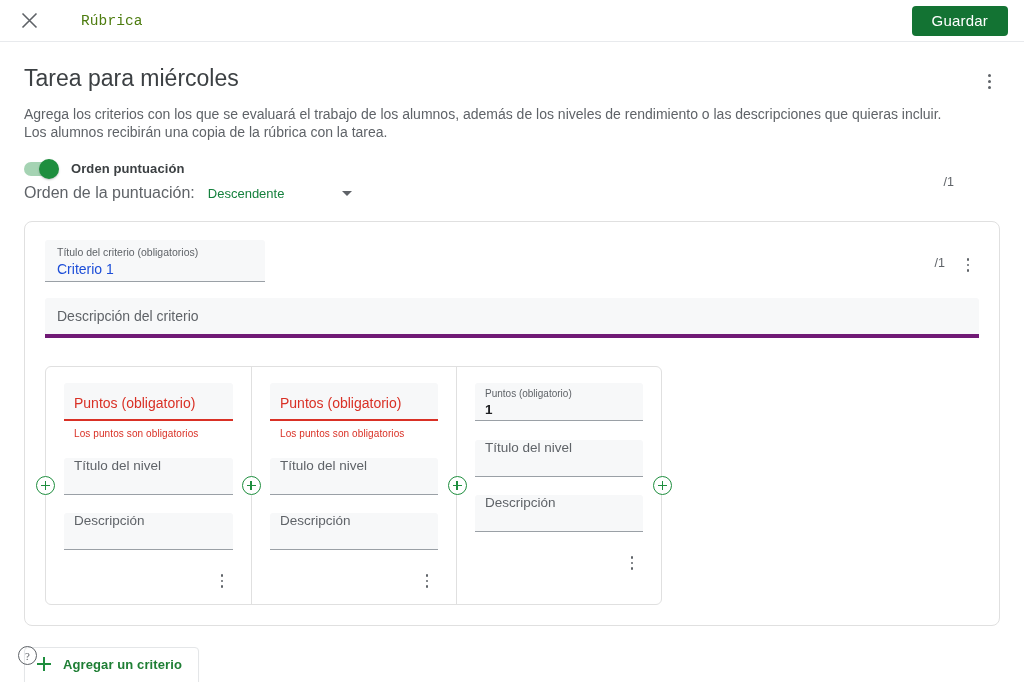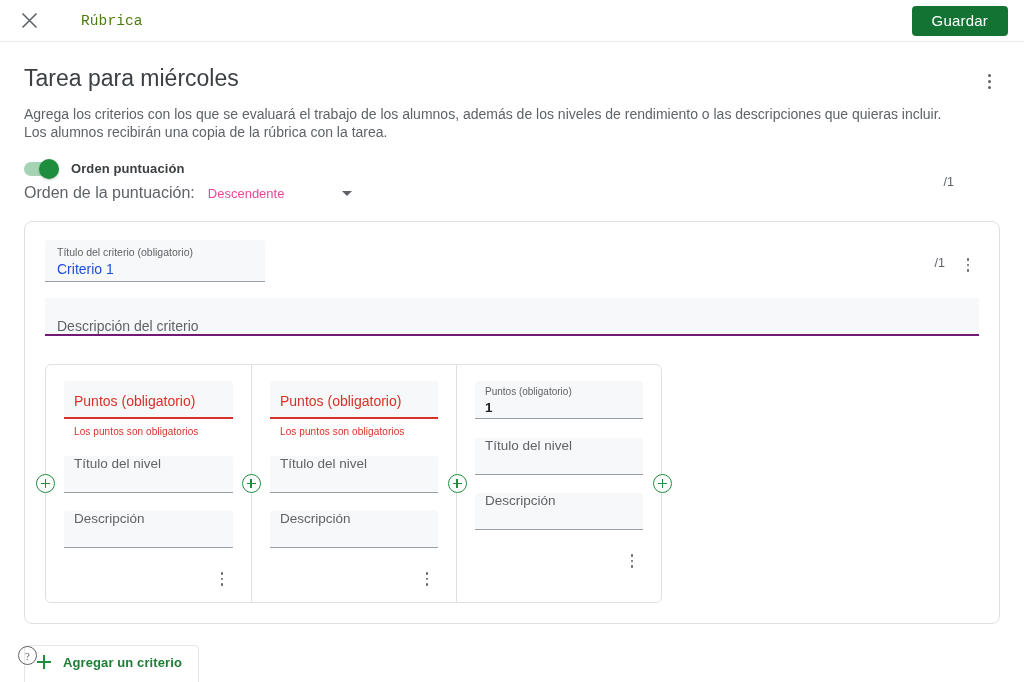--- a/index.html
+++ b/index.html
@@ -146,21 +146,21 @@
     color: #5f6368;
   }
   .order-select {
     display: flex;
     align-items: center;
     margin-left: 13px;
     cursor: pointer;
   }
   .order-value {
     font-size: 13px;
-    color: #ec4899;
+    color: #15803d;
   }
   .caret {
     width: 0; height: 0;
     border-left: 5px solid transparent;
     border-right: 5px solid transparent;
     border-top: 5px solid #5f6368;
     margin-left: 58px;
   }
   .total-points {
     position: absolute;
@@ -215,24 +215,24 @@
   }
   .crit-points {
     font-size: 12.5px;
     color: #5f6368;
   }
 
   .crit-desc-field {
     margin-top: 16px;
     height: 36px;
     display: flex;
-    align-items: flex-end;
+    align-items: center;
     padding: 0 12px;
     background: #f7f8f9;
-    border-bottom: 2px solid #701a75;
+    border-bottom: 4px solid #701a75;
     border-radius: 3px 3px 0 0;
   }
   .placeholder {
     font-size: 14px;
     color: #5f6368;
   }
 
   
   .levels-outer {
     margin-top: 28px;
@@ -417,21 +417,21 @@
       </div>
     </div>
     <div class="total-points">/1</div>
   </div>
 
   
   <div class="criterion-card">
 
     <div class="criterion-head">
       <div class="field crit-title-field">
-        <div class="float-label">Título del criterio (obligatorio)</div>
+        <div class="float-label">Título del criterio (obligatorios)</div>
         <div class="field-value">Criterio 1</div>
       </div>
       <div class="crit-head-right">
         <div class="crit-points">/1</div>
         <div class="kebab small">
           <i></i>
           <i></i>
           <i></i>
         </div>
       </div>

